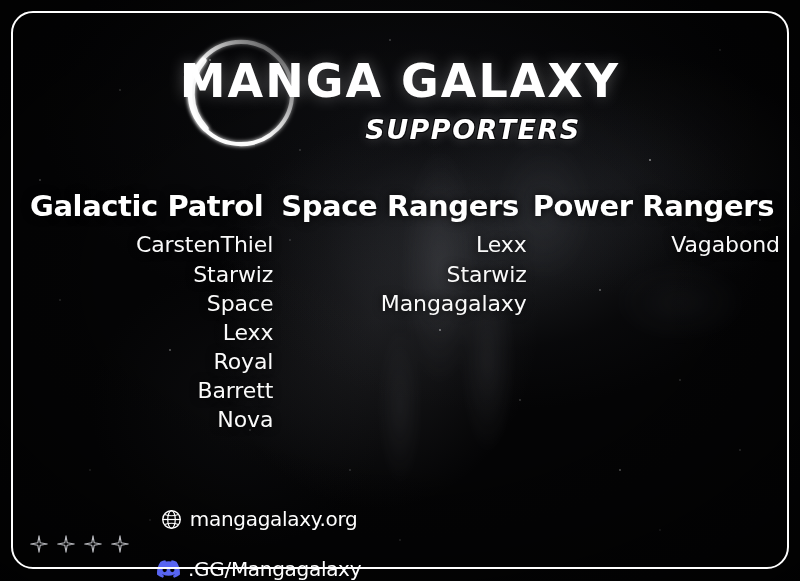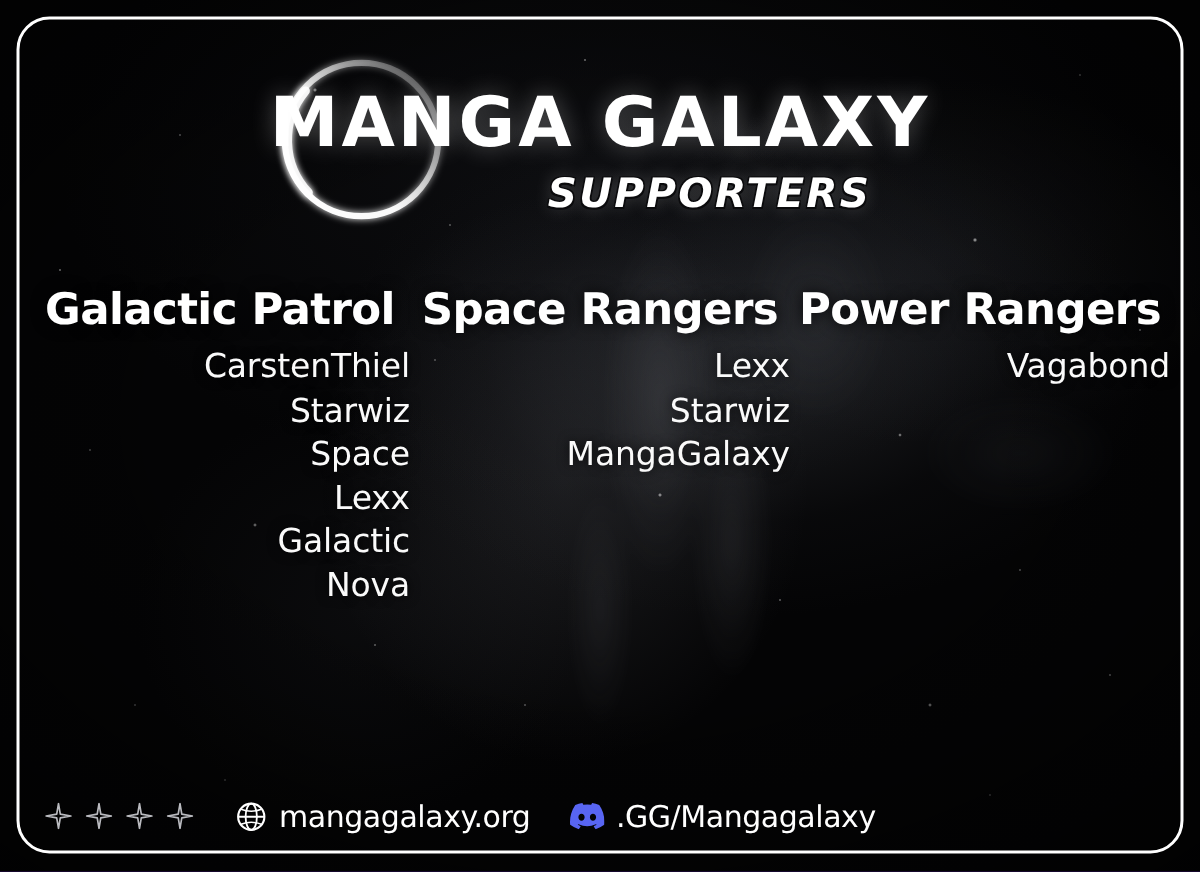--- a/index.html
+++ b/index.html
@@ -211,20 +211,21 @@
   }
   .sparkle {
     width: 18px;
     height: 18px;
     display: block;
   }
   .links {
     display: flex;
     align-items: center;
     gap: 26px;
+    flex-direction: column;
   }
   .link {
     display: flex;
     align-items: center;
     gap: 8px;
     text-decoration: none;
   }
   .link-label {
     font-family: "DejaVu Sans", sans-serif;
     font-size: 20px;
@@ -293,31 +294,32 @@
 
   <div class="columns">
 
     <div class="column">
       <div class="col-title">Galactic Patrol</div>
       <div class="names">
         <div class="name">CarstenThiel</div>
         <div class="name">Starwiz</div>
         <div class="name">Space</div>
         <div class="name">Lexx</div>
-        <div class="name">Galactic</div>
+        <div class="name">Royal</div>
+        <div class="name">Barrett</div>
         <div class="name">Nova</div>
       </div>
     </div>
 
     <div class="column">
       <div class="col-title">Space Rangers</div>
       <div class="names">
         <div class="name">Lexx</div>
         <div class="name">Starwiz</div>
-        <div class="name">MangaGalaxy</div>
+        <div class="name">Mangagalaxy</div>
       </div>
     </div>
 
     <div class="column">
       <div class="col-title">Power Rangers</div>
       <div class="names">
         <div class="name">Vagabond</div>
       </div>
     </div>
 

